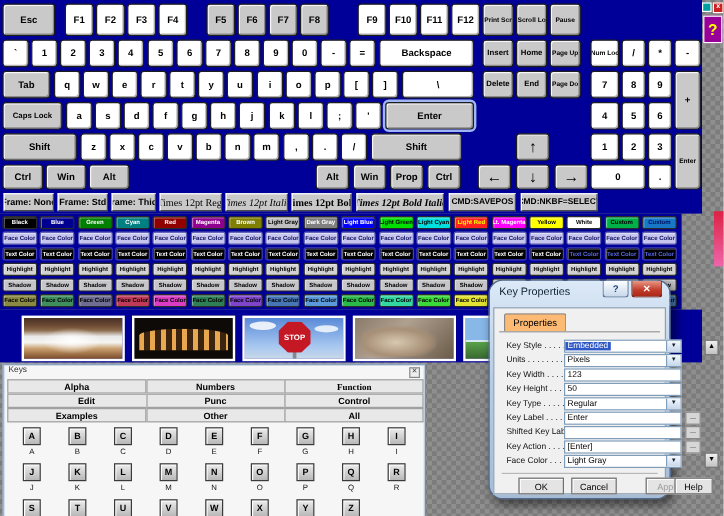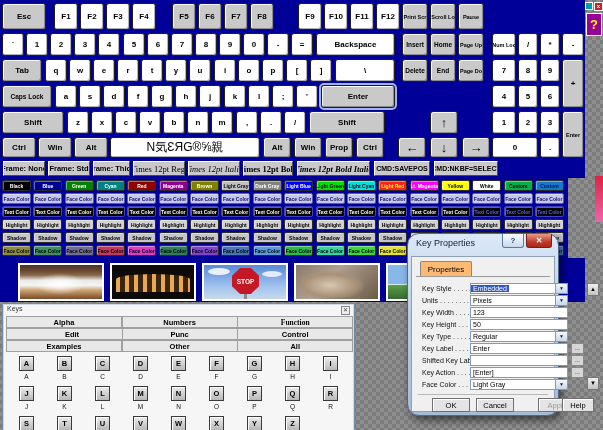--- a/index.html
+++ b/index.html
@@ -185,21 +185,20 @@
       <div class="key k-w" style="left: 284px; top: 111px; width: 22px; height: 23px;">/</div>
       <div class="key k-g" style="left: 309px; top: 111px; width: 76px; height: 23px;">Shift</div>
       <div class="key k-g arrow" style="left: 430px; top: 111px; width: 28px; height: 23px;">↑</div>
       <div class="key k-w" style="left: 492px; top: 111px; width: 24px; height: 23px;">1</div>
       <div class="key k-w" style="left: 518px; top: 111px; width: 20px; height: 23px;">2</div>
       <div class="key k-w" style="left: 540px; top: 111px; width: 20px; height: 23px;">3</div>
       <div class="key k-g sm" style="left: 562px; top: 111px; width: 22px; height: 47px;">Enter</div>
       <div class="key k-g" style="left: 2px; top: 137px; width: 34px; height: 21px;">Ctrl</div>
       <div class="key k-g" style="left: 38px; top: 137px; width: 34px; height: 21px;">Win</div>
       <div class="key k-g" style="left: 74px; top: 137px; width: 34px; height: 21px;">Alt</div>
-      <div class="key k-w space" style="left: 110px; top: 137px; width: 150px; height: 21px;">N気ƐЯG®⅝親</div>
       <div class="key k-g" style="left: 263px; top: 137px; width: 28px; height: 21px;">Alt</div>
       <div class="key k-g" style="left: 294px; top: 137px; width: 28px; height: 21px;">Win</div>
       <div class="key k-g" style="left: 325px; top: 137px; width: 28px; height: 21px;">Prop</div>
       <div class="key k-g" style="left: 356px; top: 137px; width: 28px; height: 21px;">Ctrl</div>
       <div class="key k-g arrow" style="left: 398px; top: 137px; width: 28px; height: 21px;">←</div>
       <div class="key k-g arrow" style="left: 430px; top: 137px; width: 28px; height: 21px;">↓</div>
       <div class="key k-g arrow" style="left: 462px; top: 137px; width: 28px; height: 21px;">→</div>
       <div class="key k-w" style="left: 492px; top: 137px; width: 46px; height: 21px;">0</div>
       <div class="key k-w" style="left: 540px; top: 137px; width: 20px; height: 21px;">.</div>
     </div>

